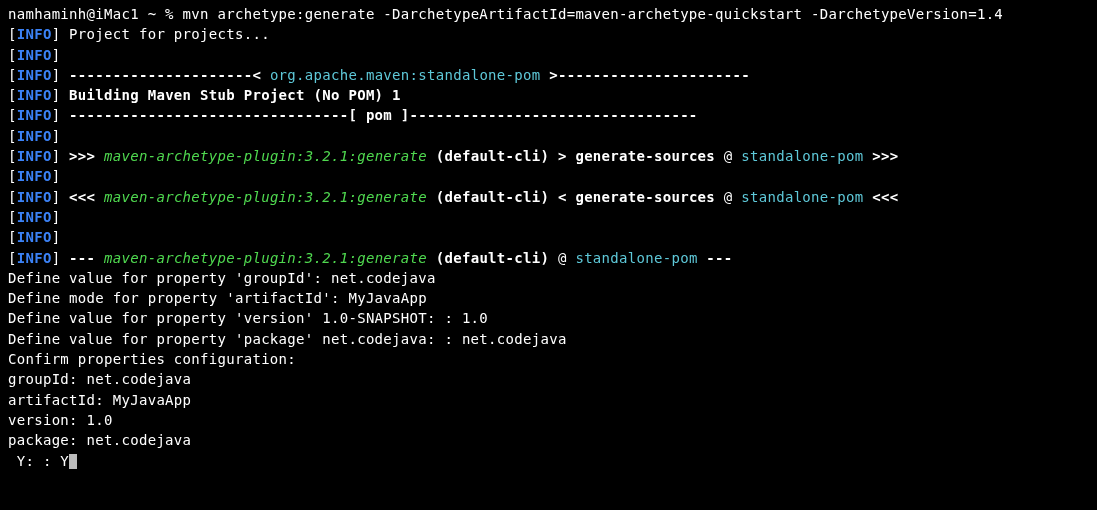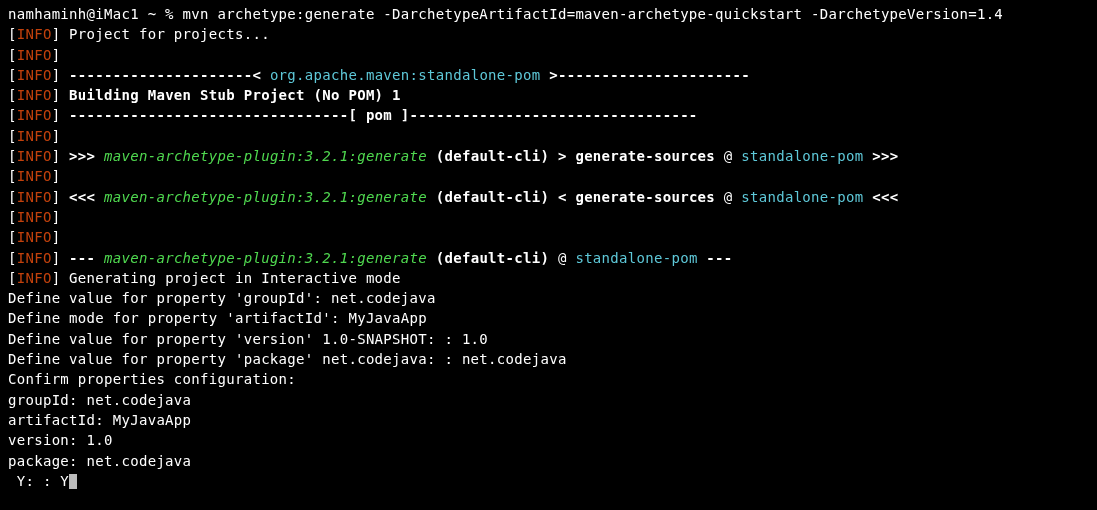--- a/index.html
+++ b/index.html
@@ -22,22 +22,22 @@
     .line {
       white-space: pre;
     }
     .white {
       color: #ffffff;
     }
     .bold {
       font-weight: bold;
     }
     .bright-blue {
-      color: #c2410c;
-      font-weight: normal;
+      color: #3b82f6;
+      font-weight: bold;
       text-align: right;
     }
     .cyan {
       color: #5ec8d8;
       text-align: center;
     }
     .green {
       color: #4fd84f;
       font-style: italic;
     }
@@ -60,21 +60,20 @@
 <div class="line"><span class="white">[</span><span class="bright-blue">INFO</span><span class="white">]</span><span class="white bold"> ---------------------&lt; </span><span class="cyan">org.apache.maven:standalone-pom</span><span class="white bold"> &gt;----------------------</span></div>
 <div class="line"><span class="white">[</span><span class="bright-blue">INFO</span><span class="white">]</span><span class="white bold"> Building Maven Stub Project (No POM) 1</span></div>
 <div class="line"><span class="white">[</span><span class="bright-blue">INFO</span><span class="white">]</span><span class="white bold"> --------------------------------[ pom ]---------------------------------</span></div>
 <div class="line"><span class="white">[</span><span class="bright-blue">INFO</span><span class="white">]</span></div>
 <div class="line"><span class="white">[</span><span class="bright-blue">INFO</span><span class="white">]</span><span class="white bold"> &gt;&gt;&gt; </span><span class="green">maven-archetype-plugin:3.2.1:generate</span><span class="white bold"> (default-cli)</span><span class="white bold"> &gt; </span><span class="white bold">generate-sources</span><span class="white"> @ </span><span class="cyan">standalone-pom</span><span class="white bold"> &gt;&gt;&gt;</span></div>
 <div class="line"><span class="white">[</span><span class="bright-blue">INFO</span><span class="white">]</span></div>
 <div class="line"><span class="white">[</span><span class="bright-blue">INFO</span><span class="white">]</span><span class="white bold"> &lt;&lt;&lt; </span><span class="green">maven-archetype-plugin:3.2.1:generate</span><span class="white bold"> (default-cli)</span><span class="white bold"> &lt; </span><span class="white bold">generate-sources</span><span class="white"> @ </span><span class="cyan">standalone-pom</span><span class="white bold"> &lt;&lt;&lt;</span></div>
 <div class="line"><span class="white">[</span><span class="bright-blue">INFO</span><span class="white">]</span></div>
 <div class="line"><span class="white">[</span><span class="bright-blue">INFO</span><span class="white">]</span></div>
 <div class="line"><span class="white">[</span><span class="bright-blue">INFO</span><span class="white">]</span><span class="white bold"> --- </span><span class="green">maven-archetype-plugin:3.2.1:generate</span><span class="white bold"> (default-cli)</span><span class="white"> @ </span><span class="cyan">standalone-pom</span><span class="white bold"> ---</span></div>
-<div class="line"><span class="white">[</span><span class="bright-blue">INFO</span><span class="white">]</span><span class="white"> Generating project in Interactive mode</span></div>
 <div class="line white">Define value for property 'groupId': net.codejava</div>
 <div class="line white">Define mode for property 'artifactId': MyJavaApp</div>
 <div class="line white">Define value for property 'version' 1.0-SNAPSHOT: : 1.0</div>
 <div class="line white">Define value for property 'package' net.codejava: : net.codejava</div>
 <div class="line white">Confirm properties configuration:</div>
 <div class="line white">groupId: net.codejava</div>
 <div class="line white">artifactId: MyJavaApp</div>
 <div class="line white">version: 1.0</div>
 <div class="line white">package: net.codejava</div>
 <div class="line"><span class="white"> Y: : Y</span><span class="cursor"></span></div>

